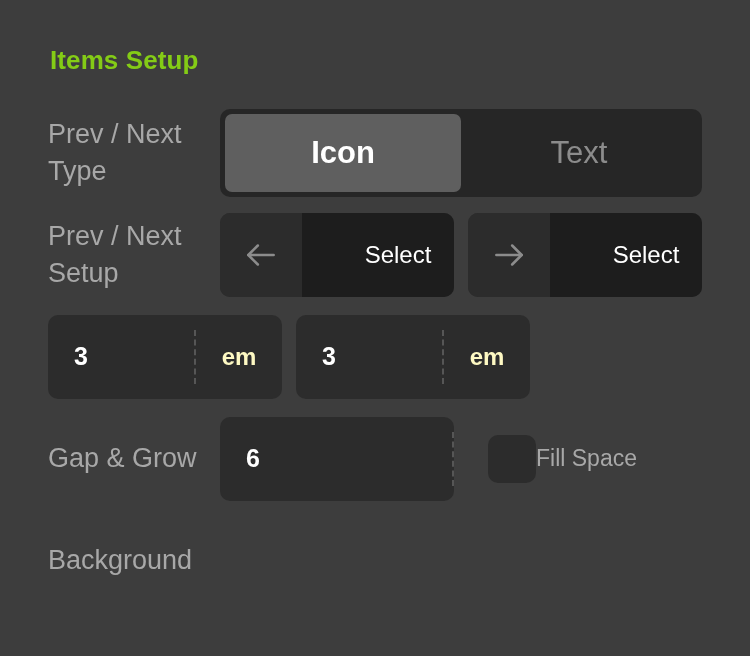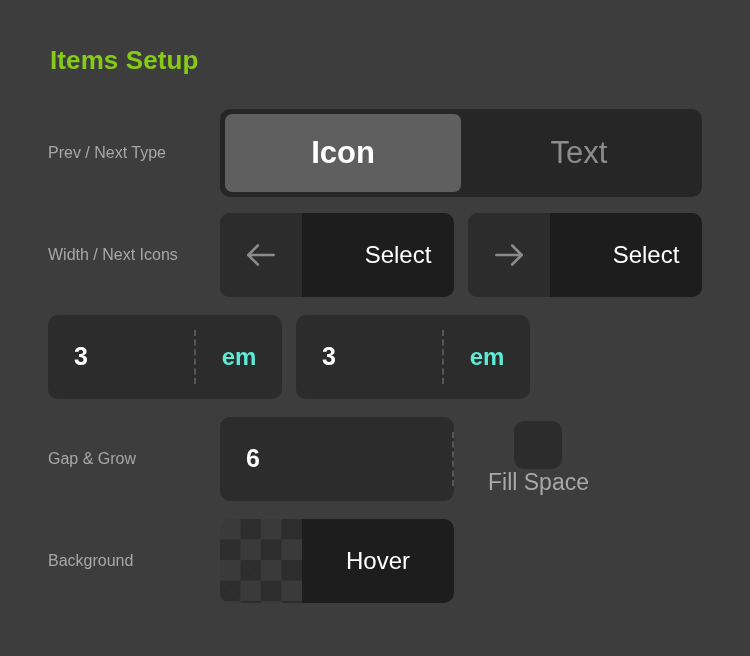--- a/index.html
+++ b/index.html
@@ -41,21 +41,21 @@
   .row {
     display: flex;
     align-items: center;
     min-height: 88px;
   }
 
   .row-label {
     width: 172px;
     flex: 0 0 172px;
     color: #a8a8a8;
-    font-size: 16px;
+    font-size: 27px;
     line-height: 1.36;
     padding-right: 14px;
     box-sizing: border-box;
   }
 
   .row-controls {
     flex: 1;
     display: flex;
     align-items: center;
     gap: 14px;
@@ -139,31 +139,30 @@
   }
   .num-divider {
     width: 0;
     height: 54px;
     border-left: 2px dashed #565656;
   }
   .num-unit {
     width: 86px;
     flex: 0 0 86px;
     text-align: center;
-    color: #5eead4;
+    color: #fef9c3;
     font-size: 24px;
     font-weight: bold;
   }
 
   
   .check-group {
     display: flex;
     align-items: center;
     margin-left: 20px;
-    flex-direction: column;
   }
   .checkbox {
     width: 48px;
     height: 48px;
     border-radius: 10px;
     background: #2c2c2c;
   }
   .check-label {
     color: #a8a8a8;
     font-size: 23px;
@@ -211,21 +210,21 @@
       <div class="row-label">Prev / Next Type</div>
       <div class="row-controls">
         <div class="segmented">
           <div class="segment active">Icon</div>
           <div class="segment">Text</div>
         </div>
       </div>
     </div>
 
     <div class="row">
-      <div class="row-label">Width / Next Icons</div>
+      <div class="row-label">Prev / Next Setup</div>
       <div class="row-controls">
 
         <div class="icon-picker">
           <div class="icon-slot">
             <svg width="38" height="38" viewBox="0 0 24 24" fill="none" stroke="#8c8c8c" stroke-width="1.6" stroke-linecap="round" stroke-linejoin="round">
               <line x1="20" y1="12" x2="4" y2="12"></line>
               <polyline points="10,6 4,12 10,18"></polyline>
             </svg>
           </div>
           <div class="select-btn">Select</div>
@@ -277,22 +276,18 @@
         </div>
 
       </div>
     </div>
 
     <div class="row">
       <div class="row-label">Background</div>
       <div class="row-controls">
 
 
-        <div class="swatch">
-          <div class="checker"></div>
-          <div class="swatch-btn">Hover</div>
-        </div>
 
       </div>
     </div>
 
   </div>
 </div>
 
 </body></html>

